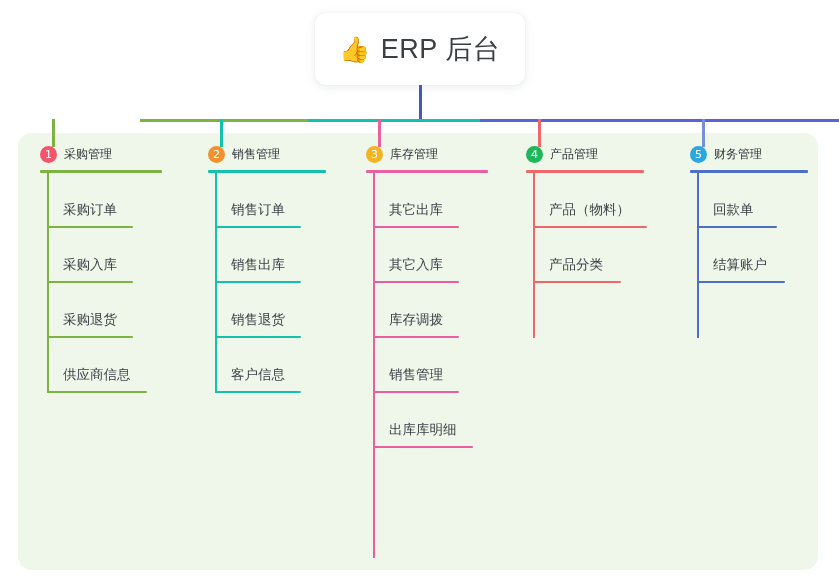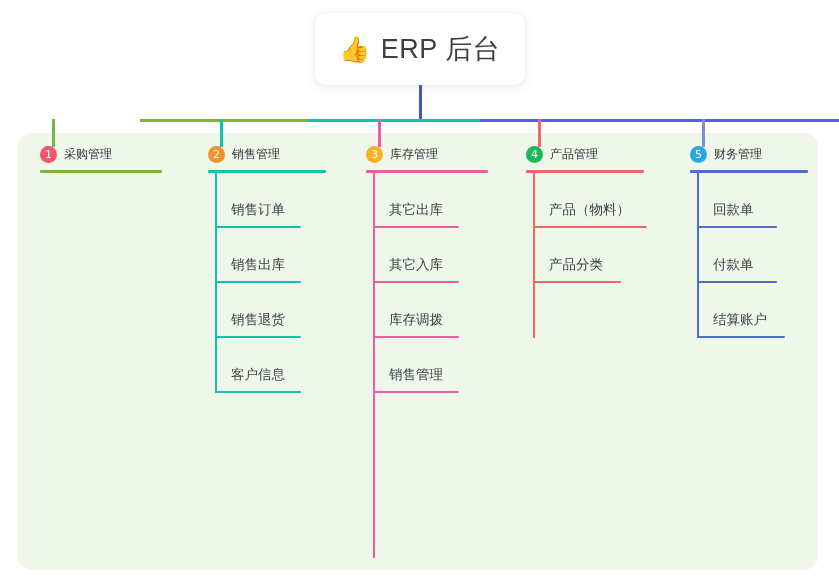--- a/index.html
+++ b/index.html
@@ -82,20 +82,39 @@
 
   <div class="panel"></div>
 
   <div class="columns" id="columns">
       <div class="column" style="left: 22px;">
         <div class="col-head">
           <span class="badge" style="background: rgb(244, 85, 108);">1</span>
           <span class="col-title">采购管理</span>
         </div>
         <div class="col-rule" style="width: 122px; background: rgb(124, 179, 66);"></div>
+        <div class="leaves">
+          <div class="spine" style="height: 220px; background: rgb(124, 179, 66);"></div>
+          <div class="leaf">
+            <span class="leaf-label">采购订单</span>
+            <div class="leaf-rule" style="width: 86px; background: rgb(124, 179, 66);"></div>
+          </div>
+          <div class="leaf">
+            <span class="leaf-label">采购入库</span>
+            <div class="leaf-rule" style="width: 86px; background: rgb(124, 179, 66);"></div>
+          </div>
+          <div class="leaf">
+            <span class="leaf-label">采购退货</span>
+            <div class="leaf-rule" style="width: 86px; background: rgb(124, 179, 66);"></div>
+          </div>
+          <div class="leaf">
+            <span class="leaf-label">供应商信息</span>
+            <div class="leaf-rule" style="width: 100px; background: rgb(124, 179, 66);"></div>
+          </div>
+        </div>
       </div>
       <div class="column" style="left: 190px;">
         <div class="col-head">
           <span class="badge" style="background: rgb(242, 146, 46);">2</span>
           <span class="col-title">销售管理</span>
         </div>
         <div class="col-rule" style="width: 118px; background: rgb(20, 194, 171);"></div>
         <div class="leaves">
           <div class="spine" style="height: 220px; background: rgb(20, 194, 171);"></div>
           <div class="leaf">
@@ -133,20 +152,24 @@
             <div class="leaf-rule" style="width: 86px; background: rgb(234, 95, 160);"></div>
           </div>
           <div class="leaf">
             <span class="leaf-label">库存调拨</span>
             <div class="leaf-rule" style="width: 86px; background: rgb(234, 95, 160);"></div>
           </div>
           <div class="leaf">
             <span class="leaf-label">销售管理</span>
             <div class="leaf-rule" style="width: 86px; background: rgb(234, 95, 160);"></div>
           </div>
+          <div class="leaf">
+            <span class="leaf-label">出库库明细</span>
+            <div class="leaf-rule" style="width: 100px; background: rgb(234, 95, 160);"></div>
+          </div>
         </div>
       </div>
       <div class="column" style="left: 508px;">
         <div class="col-head">
           <span class="badge" style="background: rgb(30, 184, 90);">4</span>
           <span class="col-title">产品管理</span>
         </div>
         <div class="col-rule" style="width: 118px; background: rgb(240, 103, 107);"></div>
         <div class="leaves">
           <div class="spine" style="height: 165px; background: rgb(240, 103, 107);"></div>
@@ -166,24 +189,20 @@
           <span class="col-title">财务管理</span>
         </div>
         <div class="col-rule" style="width: 118px; background: rgb(77, 111, 196);"></div>
         <div class="leaves">
           <div class="spine" style="height: 165px; background: rgb(77, 111, 196);"></div>
           <div class="leaf">
             <span class="leaf-label">回款单</span>
             <div class="leaf-rule" style="width: 80px; background: rgb(77, 111, 196);"></div>
           </div>
           <div class="leaf">
-            <span class="leaf-label">付款单</span>
-            <div class="leaf-rule" style="width: 80px; background: rgb(77, 111, 196);"></div>
-          </div>
-          <div class="leaf">
             <span class="leaf-label">结算账户</span>
             <div class="leaf-rule" style="width: 88px; background: rgb(77, 111, 196);"></div>
           </div>
         </div>
       </div>
     </div>
 
 </div>
 
 </body></html>

